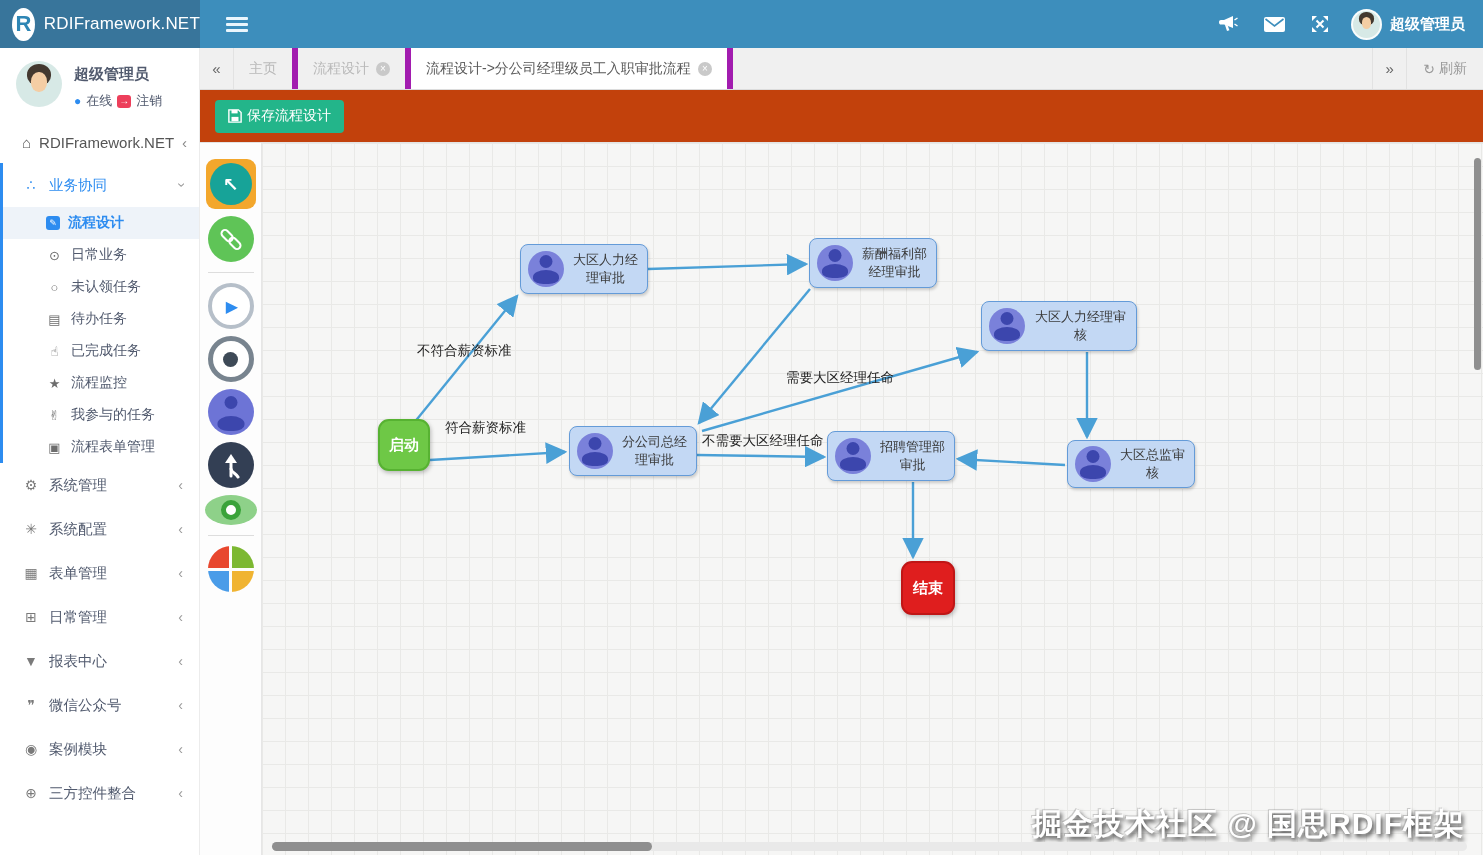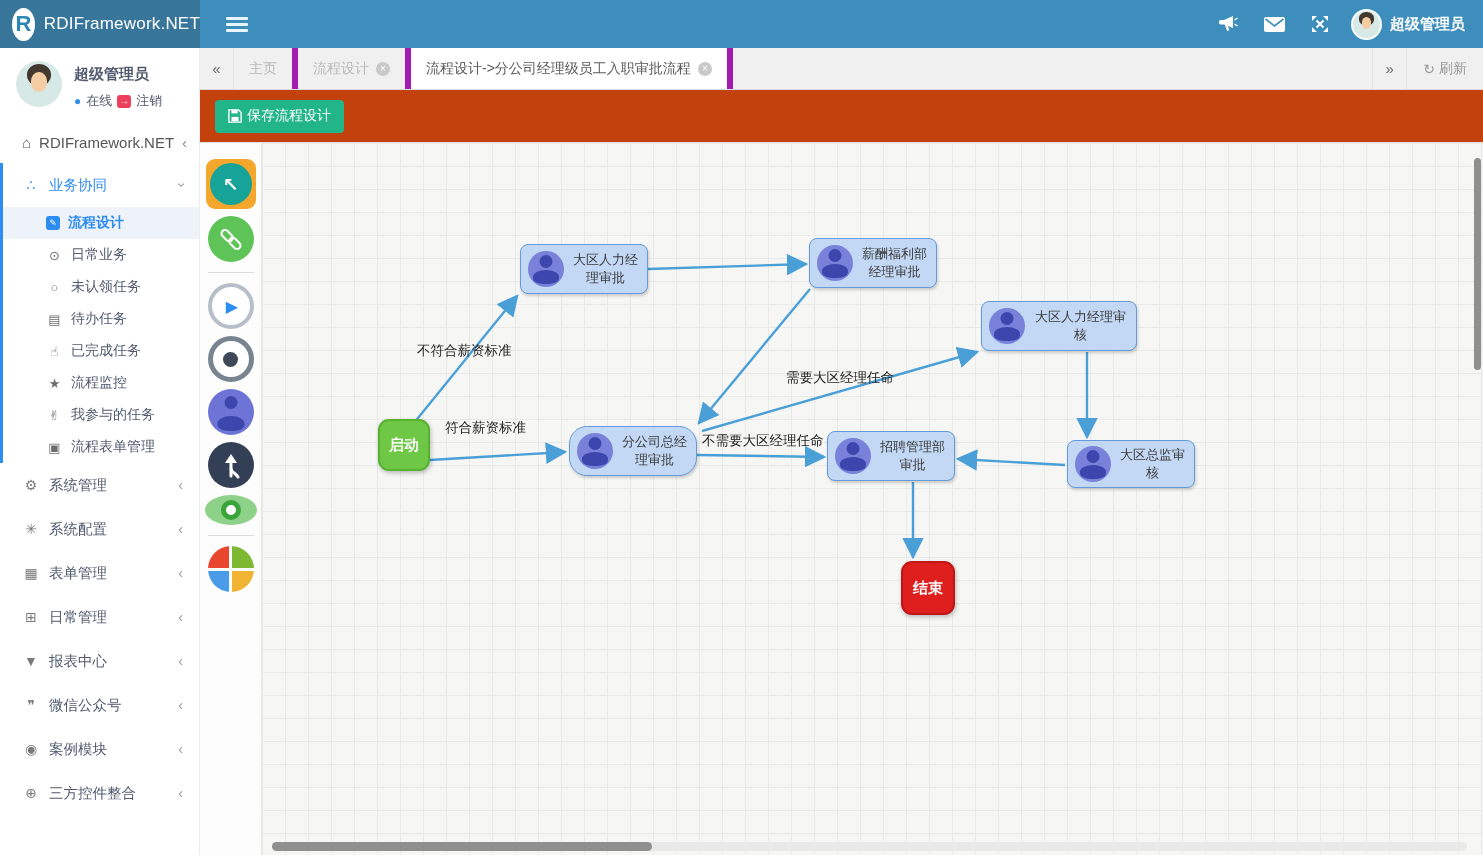--- a/index.html
+++ b/index.html
@@ -420,21 +420,21 @@
             </span>
             <span class="node-label">薪酬福利部经理审批</span>
           </div>
           <div class="node task" style="left: 719px; top: 158px; width: 156px; height: 50px;">
             <span class="node-avatar">
               <span class="h"></span>
               <span class="b"></span>
             </span>
             <span class="node-label">大区人力经理审核</span>
           </div>
-          <div class="node task" style="left: 307px; top: 283px; width: 128px; height: 50px; border-radius: 18px;">
+          <div class="node task" style="left: 307px; top: 283px; width: 128px; height: 50px;">
             <span class="node-avatar">
               <span class="h"></span>
               <span class="b"></span>
             </span>
             <span class="node-label">分公司总经理审批</span>
           </div>
           <div class="node task" style="left: 565px; top: 288px; width: 128px; height: 50px;">
             <span class="node-avatar">
               <span class="h"></span>
               <span class="b"></span>
@@ -449,19 +449,20 @@
             <span class="node-label">大区总监审核</span>
           </div>
           <div class="node end" style="left: 639px; top: 418px; width: 54px; height: 54px;">结束</div>
         </div>
       <div id="elabels">
           <div class="edge-label" style="left: 155px; top: 199px;">不符合薪资标准</div>
           <div class="edge-label" style="left: 183px; top: 276px;">符合薪资标准</div>
           <div class="edge-label" style="left: 524px; top: 226px;">需要大区经理任命</div>
           <div class="edge-label" style="left: 440px; top: 289px;">不需要大区经理任命</div>
         </div>
+      <div class="watermark">掘金技术社区 @ 国思RDIF框架</div>
       <div class="hscroll">
         <div class="hthumb"></div>
       </div>
       <div class="vthumb"></div>
     </div>
   </div>
 </div>
 
 </body></html>

